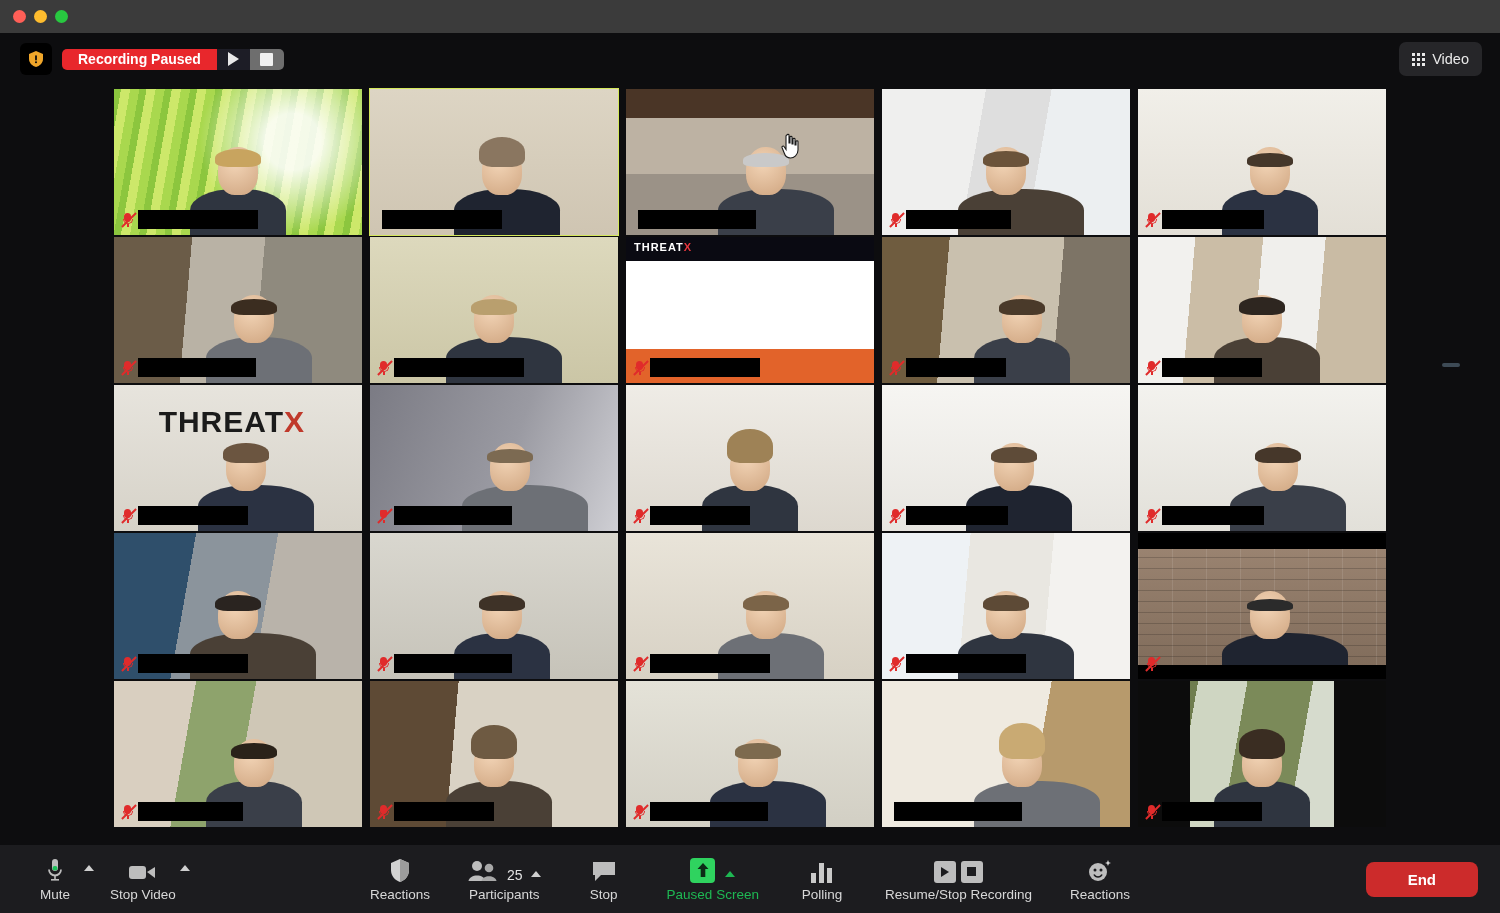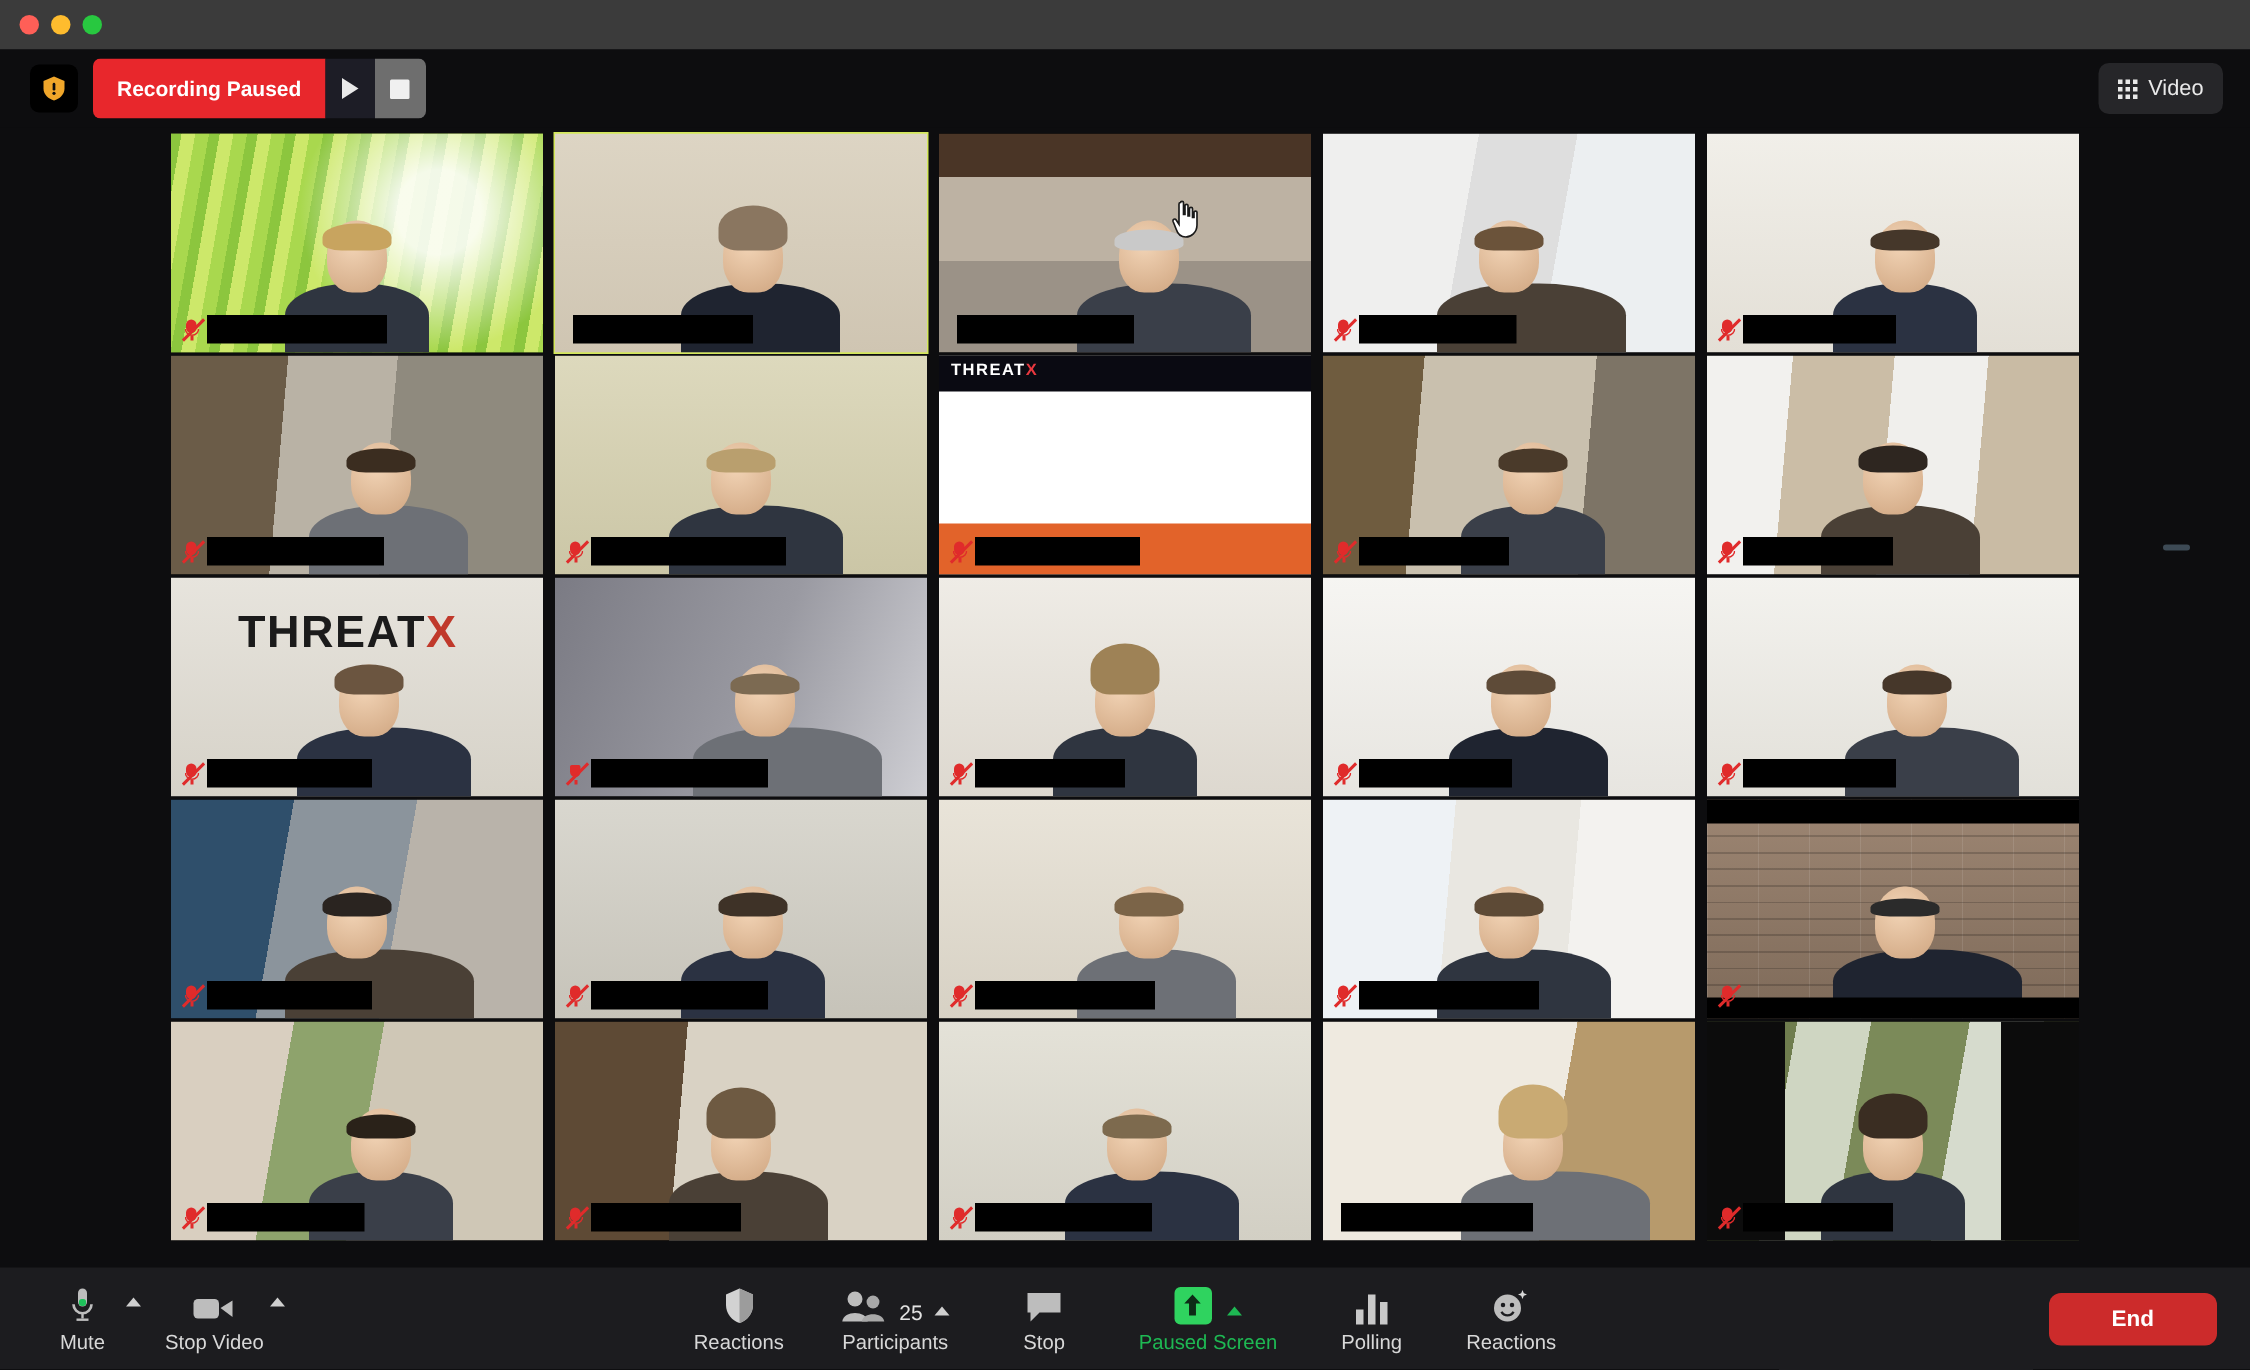--- a/index.html
+++ b/index.html
@@ -56,21 +56,21 @@
     margin-left: 20px;
   }
   .shield-box {
     width: 32px; height: 32px;
     background: #000;
     border-radius: 6px;
     display: flex; align-items: center; justify-content: center;
   }
   .rec-group {
     display: flex; align-items: stretch;
-    height: 40px;
+    height: 21px;
     border-radius: 5px;
     overflow: hidden;
   }
   .rec-paused {
     background: #e8272c;
     color: #fff;
     font-size: 14px; font-weight: bold;
     display: flex; align-items: center;
     padding: 0 16px;
   }
@@ -853,20 +853,33 @@
         <span class="ico">
           <span class="bars">
             <i style="height:10px"></i>
               <i style="height:20px"></i>
               <i style="height:15px"></i>
           </span>
         </span>
         <span class="tb-label">Polling</span>
       </div>
 
+      <div class="tb-item">
+        <span class="ico">
+          <span class="rec-mini">
+            <span class="b">
+                <span class="tri2"></span>
+              </span>
+            <span class="b">
+                <span class="sq2"></span>
+              </span>
+          </span>
+        </span>
+        <span class="tb-label">Resume/Stop Recording</span>
+      </div>
 
       <div class="tb-item">
         <span class="ico">
           <svg width="26" height="24" viewBox="0 0 26 24">
             <circle cx="11" cy="13" r="9" fill="#bdbdbd"></circle>
             <circle cx="8" cy="11" r="1.5" fill="#1c1c1f"></circle>
             <circle cx="14" cy="11" r="1.5" fill="#1c1c1f"></circle>
             <path d="M7 15.5 A4.5 4.5 0 0 0 15 15.5" fill="none" stroke="#1c1c1f" stroke-width="1.6"></path>
             <path d="M21 1 L21.9 3.2 L24 4 L21.9 4.8 L21 7 L20.1 4.8 L18 4 L20.1 3.2 Z" fill="#d8d8d8"></path>
           </svg>

